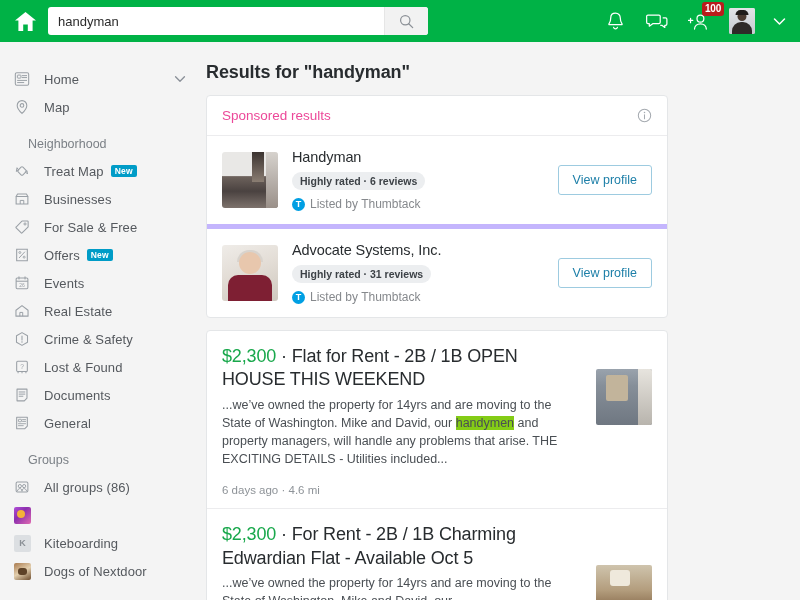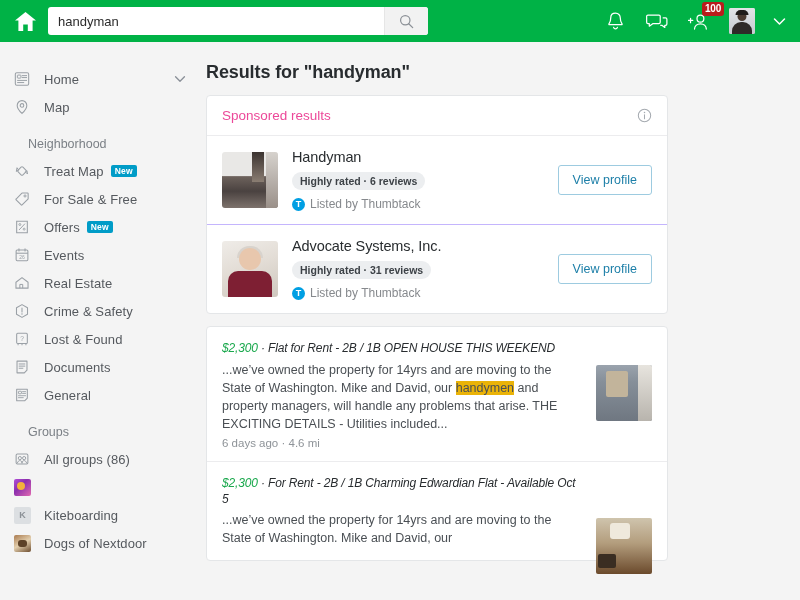--- a/index.html
+++ b/index.html
@@ -228,21 +228,21 @@
     font-size: 13px; color: #80858b;
     cursor: pointer;
   }
   .info-ico { margin-left: auto; cursor: pointer; display:flex; }
 
   .sp-row {
     display: flex;
     align-items: center;
     padding: 13px 15px;
   }
-  .sp-row + .sp-row { border-top: 1px solid #c4b5fd; }
+  .sp-row + .sp-row { border-top: 5px solid #c4b5fd; }
   .sp-thumb {
     width: 56px; height: 56px;
     border-radius: 3px;
     flex: 0 0 56px;
     overflow: hidden;
     position: relative;
     background: #cfcfcf;
   }
   .sp-thumb.t1 {
     background:
@@ -318,40 +318,39 @@
   }
 
   
   .post {
     padding: 14px 15px 12px 15px;
     display: block;
     position: relative;
   }
   .post + .post { border-top: 1px solid #ececee; }
   .post-title {
-    font-size: 12px;
+    font-size: 18px;
     color: #282c2f;
     margin-bottom: 4px;
     line-height: 1.3;
     letter-spacing: -0.15px;
     padding-right: 72px;
-    font-style: italic;
   }
   .post-title .price { color: #19a84c; font-weight: normal; }
   .post-body {
     font-size: 12.5px;
     color: #4a4f54;
     line-height: 1.45;
     padding-right: 72px;
   }
-  .post-body mark { background: #eab308; color: #4a4f54; }
+  .post-body mark { background: #84cc16; color: #4a4f54; }
   .post-meta {
     font-size: 11.5px;
     color: #8e9398;
-    margin-top: 4px;
+    margin-top: 16px;
   }
   .post-thumb {
     position: absolute;
     right: 15px;
     width: 56px; height: 56px;
     border-radius: 2px;
     overflow: hidden;
   }
   .post-thumb.p1 {
     top: 38px;
@@ -476,20 +475,30 @@
       <span class="ico">
         <svg width="16" height="16" viewBox="0 0 18 18">
           <rect x="5.2" y="5.2" width="7.6" height="7.6" rx="1.5" transform="rotate(45 9 9)" fill="none" stroke="#9aa0a6" stroke-width="1.2"></rect>
           <path d="M3.4 5.3 L5.2 8 L2.6 9.5z M14.6 8.6 L12.8 10 L15.2 12.4z" fill="none" stroke="#9aa0a6" stroke-width="1.1" stroke-linejoin="round"></path>
         </svg>
       </span>
       <span class="lbl">Treat Map</span>
       <span class="new-badge">New</span>
     </div>
 
+    <div class="nav-item">
+      <span class="ico">
+        <svg width="16" height="16" viewBox="0 0 18 18">
+          <path d="M2.4 6.2h13.2v8.4H2.4z" fill="none" stroke="#9aa0a6" stroke-width="1.2"></path>
+          <path d="M2.4 6.2 L4 3.4h10L15.6 6.2" fill="none" stroke="#9aa0a6" stroke-width="1.2" stroke-linejoin="round"></path>
+          <path d="M7 14.6v-4h4v4" fill="none" stroke="#9aa0a6" stroke-width="1.1"></path>
+        </svg>
+      </span>
+      <span class="lbl">Businesses</span>
+    </div>
 
     <div class="nav-item">
       <span class="ico">
         <svg width="16" height="16" viewBox="0 0 18 18">
           <path d="M9.4 2.2H15.2c.4 0 .7.3.7.7v5.7c0 .2-.1.4-.2.5l-6.6 6.6c-.3.3-.8.3-1 0L2.4 10c-.3-.3-.3-.8 0-1l6.5-6.6c.1-.1.3-.2.5-.2z" fill="none" stroke="#9aa0a6" stroke-width="1.2"></path>
           <circle cx="12.4" cy="5.6" r="1.2" fill="none" stroke="#9aa0a6" stroke-width="1.1"></circle>
         </svg>
       </span>
       <span class="lbl">For Sale &amp; Free</span>
     </div>

